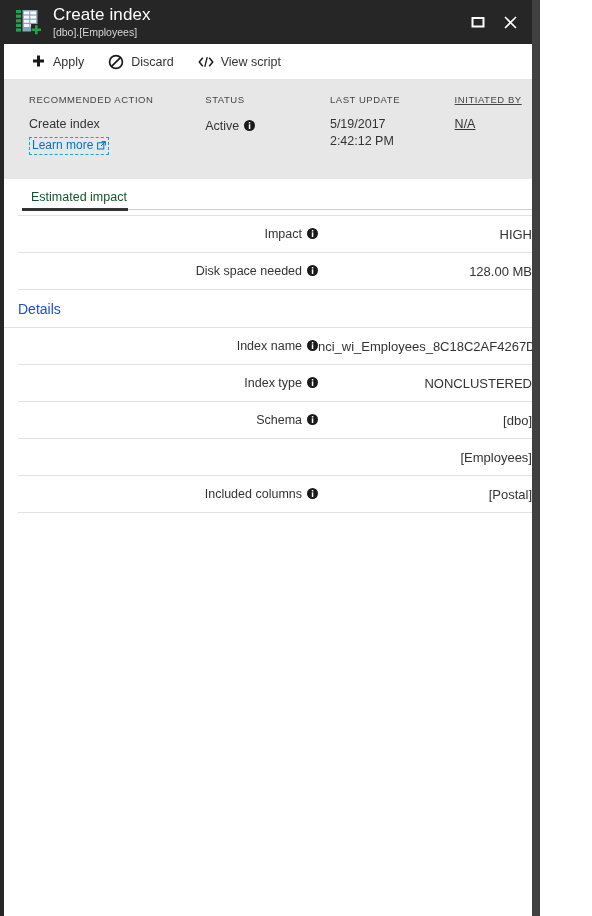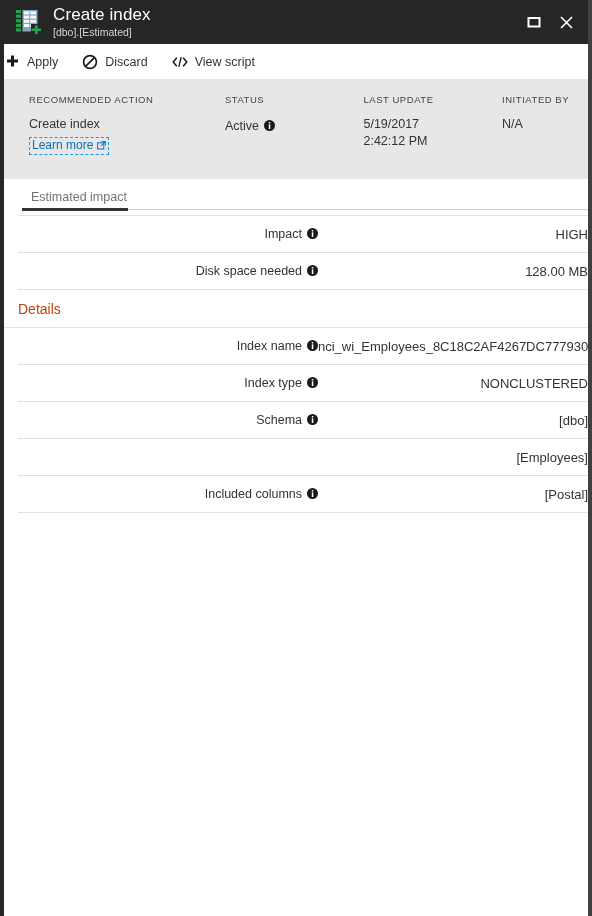--- a/index.html
+++ b/index.html
@@ -9,26 +9,26 @@
   }
   body {
     width: 592px;
     height: 916px;
     font-family: "Liberation Sans", sans-serif;
     color: #333333;
     overflow: hidden;
   }
   .window {
     position: relative;
-    width: 592px;
+    width: 540px;
     height: 916px;
     box-sizing: border-box;
     background: #ffffff;
     border-left: 4px solid #262626;
-    border-right: 4px solid #404040;
+    border-right: 8px solid #404040;
   }
 
   
   .titlebar {
     position: relative;
     height: 44px;
     background: #262626;
     display: flex;
     align-items: center;
     padding-left: 10px;
@@ -72,20 +72,21 @@
     justify-content: center;
     cursor: default;
   }
 
   
   .commandbar {
     height: 35px;
     background: #ffffff;
     display: flex;
     align-items: center;
+    padding-left: 26px;
     border-bottom: 1px solid #e3e3e3;
   }
   .cmd {
     display: flex;
     align-items: center;
     margin-right: 24px;
     cursor: default;
   }
   .cmd-label {
     font-size: 12.5px;
@@ -106,21 +107,21 @@
     padding: 14px 0 24px 0;
     position: relative;
   }
   .band-grid {
     display: flex;
     padding-left: 25px;
   }
   .col-action { width: 205px; }
   .col-status { width: 145px; }
   .col-update { width: 145px; }
-  .col-init   { width: 90px; }
+  .col-init   { width: 90px; text-decoration: underline; }
   .band-head {
     font-size: 9.5px;
     letter-spacing: .55px;
     color: #444444;
     text-transform: uppercase;
     margin-bottom: 11px;
   }
   .band-val {
     font-size: 12.5px;
     color: #333333;
@@ -141,21 +142,21 @@
   
   .tabs {
     position: relative;
     background: #ffffff;
     padding-left: 18px;
     height: 36px;
   }
   .tab {
     display: inline-block;
     font-size: 12.5px;
-    color: #737373;
+    color: #14532d;
     padding: 11px 11px 0 9px;
     cursor: default;
   }
   .tab-underline {
     position: absolute;
     left: 18px;
     bottom: 4px;
     width: 106px;
     height: 3px;
     background: #333333;
@@ -189,21 +190,21 @@
   }
   .row-value {
     font-size: 13px;
     color: #333333;
     white-space: nowrap;
     overflow: hidden;
     flex: 1;
   }
   .section-title {
     font-size: 14px;
-    color: #c2410c;
+    color: #1d4ed8;
     padding: 11px 0 10px 14px;
     border-bottom: 1px solid #e2e2e2;
     margin-left: 0;
   }
   .section-rows .row:first-child { border-top: none; }
 
   .spacer { background: #ffffff; }
 </style>
 </head>
 <body>
@@ -223,21 +224,21 @@
         <rect x="9.8" y="8.6" width="12.4" height="3.0" fill="#ffffff" opacity=".92"></rect>
         <rect x="9.8" y="12.8" width="12.4" height="3.0" fill="#ffffff" opacity=".92"></rect>
         <rect x="9.8" y="17.0" width="12.4" height="3.0" fill="#ffffff" opacity=".92"></rect>
         <rect x="15.2" y="4.4" width="1.1" height="18.4" fill="#8aa4bf"></rect>
         <path d="M17 17h10v10H17z" fill="#262626"></path>
         <path d="M21 18.2h2.6v3.2H27v2.6h-3.4v3.2H21v-3.2h-3.4v-2.6H21z" fill="#22a24b"></path>
       </svg>
     </div>
     <div class="title-wrap">
       <div class="title-main">Create index</div>
-      <div class="title-sub">[dbo].[Estimated]</div>
+      <div class="title-sub">[dbo].[Employees]</div>
     </div>
     <div class="win-buttons">
       <div class="win-btn">
         <svg width="14" height="14" viewBox="0 0 14 14">
           <rect x="1.5" y="3" width="11" height="8.5" fill="none" stroke="#ffffff" stroke-width="2"></rect>
         </svg>
       </div>
       <div class="win-btn">
         <svg width="15" height="15" viewBox="0 0 15 15">
           <path d="M2 2L13 13M13 2L2 13" stroke="#ffffff" stroke-width="1.6" fill="none"></path>

